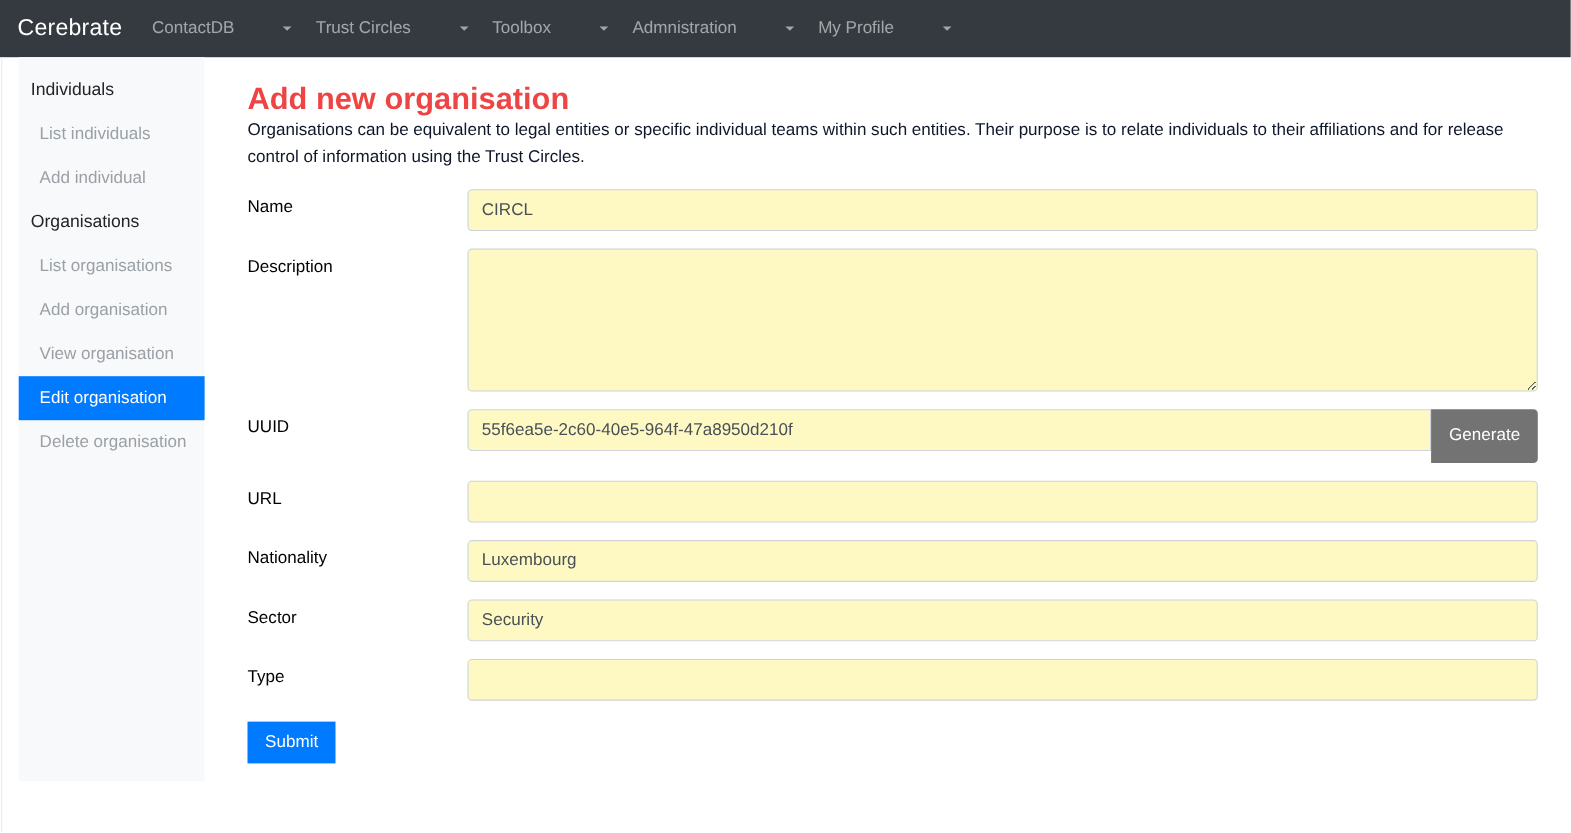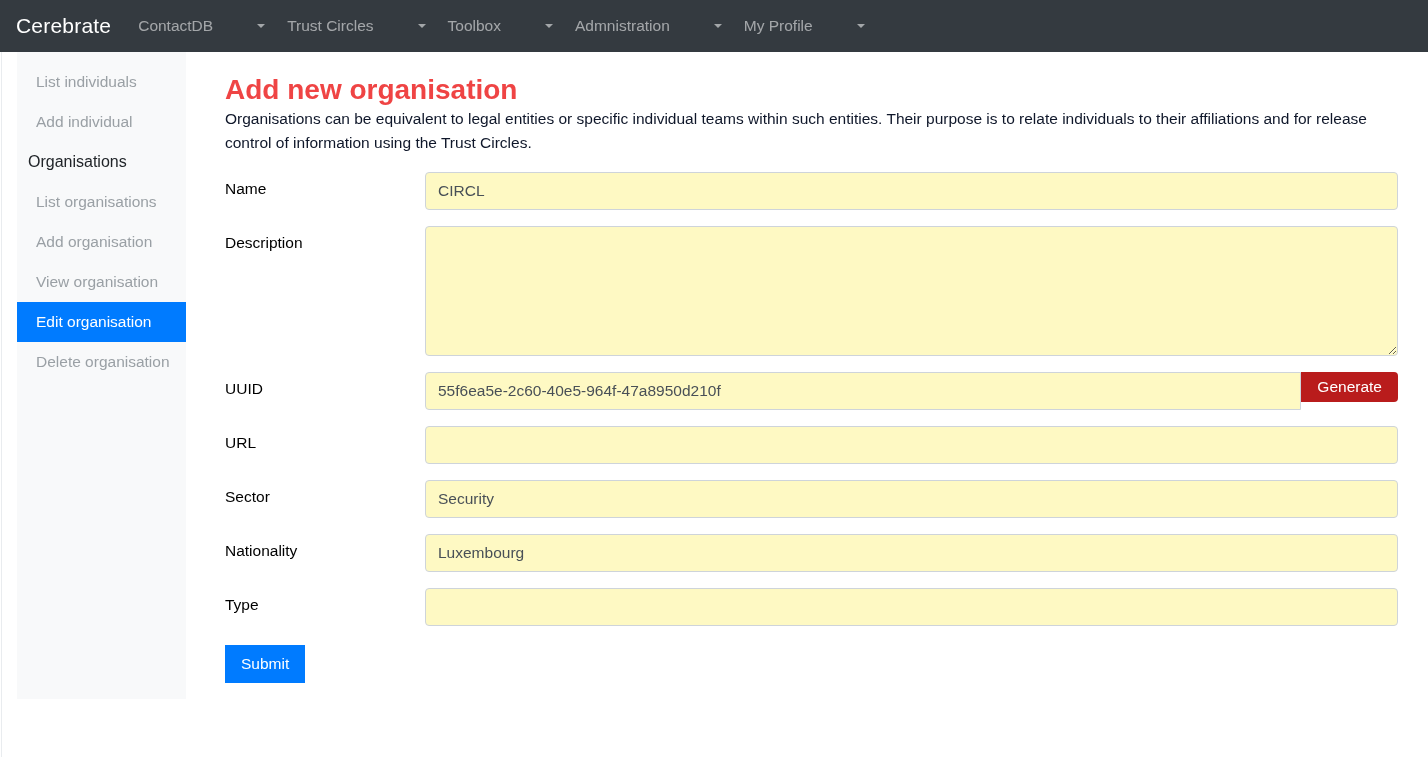--- a/index.html
+++ b/index.html
@@ -60,21 +60,21 @@
     padding: 6px 12px; background: #fef9c3; outline: none;
   }
   .text-input { height: 38px; }
   .textarea-input { height: 130px; resize: vertical; display: block; }
   .input-group { display: flex; }
   .input-group .text-input { border-radius: 4px 0 0 4px; flex: 1; }
   .btn {
     border: none; font-family: "Liberation Sans", sans-serif; font-size: 15.5px;
     color: #ffffff; cursor: pointer; display: inline-block;
   }
-  .btn-generate { background: #b91c1c; border-radius: 0 4px 4px 0; padding: 6px 16px; height: 30px; }
+  .btn-generate { background: #737373; border-radius: 0 4px 4px 0; padding: 6px 16px; height: 49px; }
   .btn-submit { background: #007bff; border-radius: 0; padding: 8px 16px; height: 38px; margin-top: 3px; margin-bottom: 16px; }
 </style>
 </head>
 <body>
 
 <div class="edge-line"></div>
 
 <nav class="navbar">
   <a class="brand">Cerebrate</a>
   <div class="nav-items">
@@ -97,20 +97,21 @@
     <a class="nav-link">
       <span>My Profile</span>
       <span class="caret"></span>
     </a>
   </div>
 </nav>
 
 <div class="page">
 
   <aside class="sidebar">
+    <div class="side-header">Individuals</div>
     <a class="side-link">List individuals</a>
     <a class="side-link">Add individual</a>
     <div class="side-header">Organisations</div>
     <a class="side-link">List organisations</a>
     <a class="side-link">Add organisation</a>
     <a class="side-link">View organisation</a>
     <a class="side-link active">Edit organisation</a>
     <a class="side-link">Delete organisation</a>
   </aside>
 
@@ -143,30 +144,30 @@
       </div>
 
       <div class="form-row">
         <label class="form-label">URL</label>
         <div class="field-wrap">
           <input class="text-input" type="text" value="" style="">
         </div>
       </div>
 
       <div class="form-row">
-        <label class="form-label">Sector</label>
+        <label class="form-label">Nationality</label>
         <div class="field-wrap">
-          <input class="text-input" type="text" value="Security" style="">
+          <input class="text-input" type="text" value="Luxembourg" style="">
         </div>
       </div>
 
       <div class="form-row">
-        <label class="form-label">Nationality</label>
+        <label class="form-label">Sector</label>
         <div class="field-wrap">
-          <input class="text-input" type="text" value="Luxembourg" style="">
+          <input class="text-input" type="text" value="Security" style="">
         </div>
       </div>
 
       <div class="form-row">
         <label class="form-label">Type</label>
         <div class="field-wrap">
           <input class="text-input" type="text" value="" style="">
         </div>
       </div>
 

